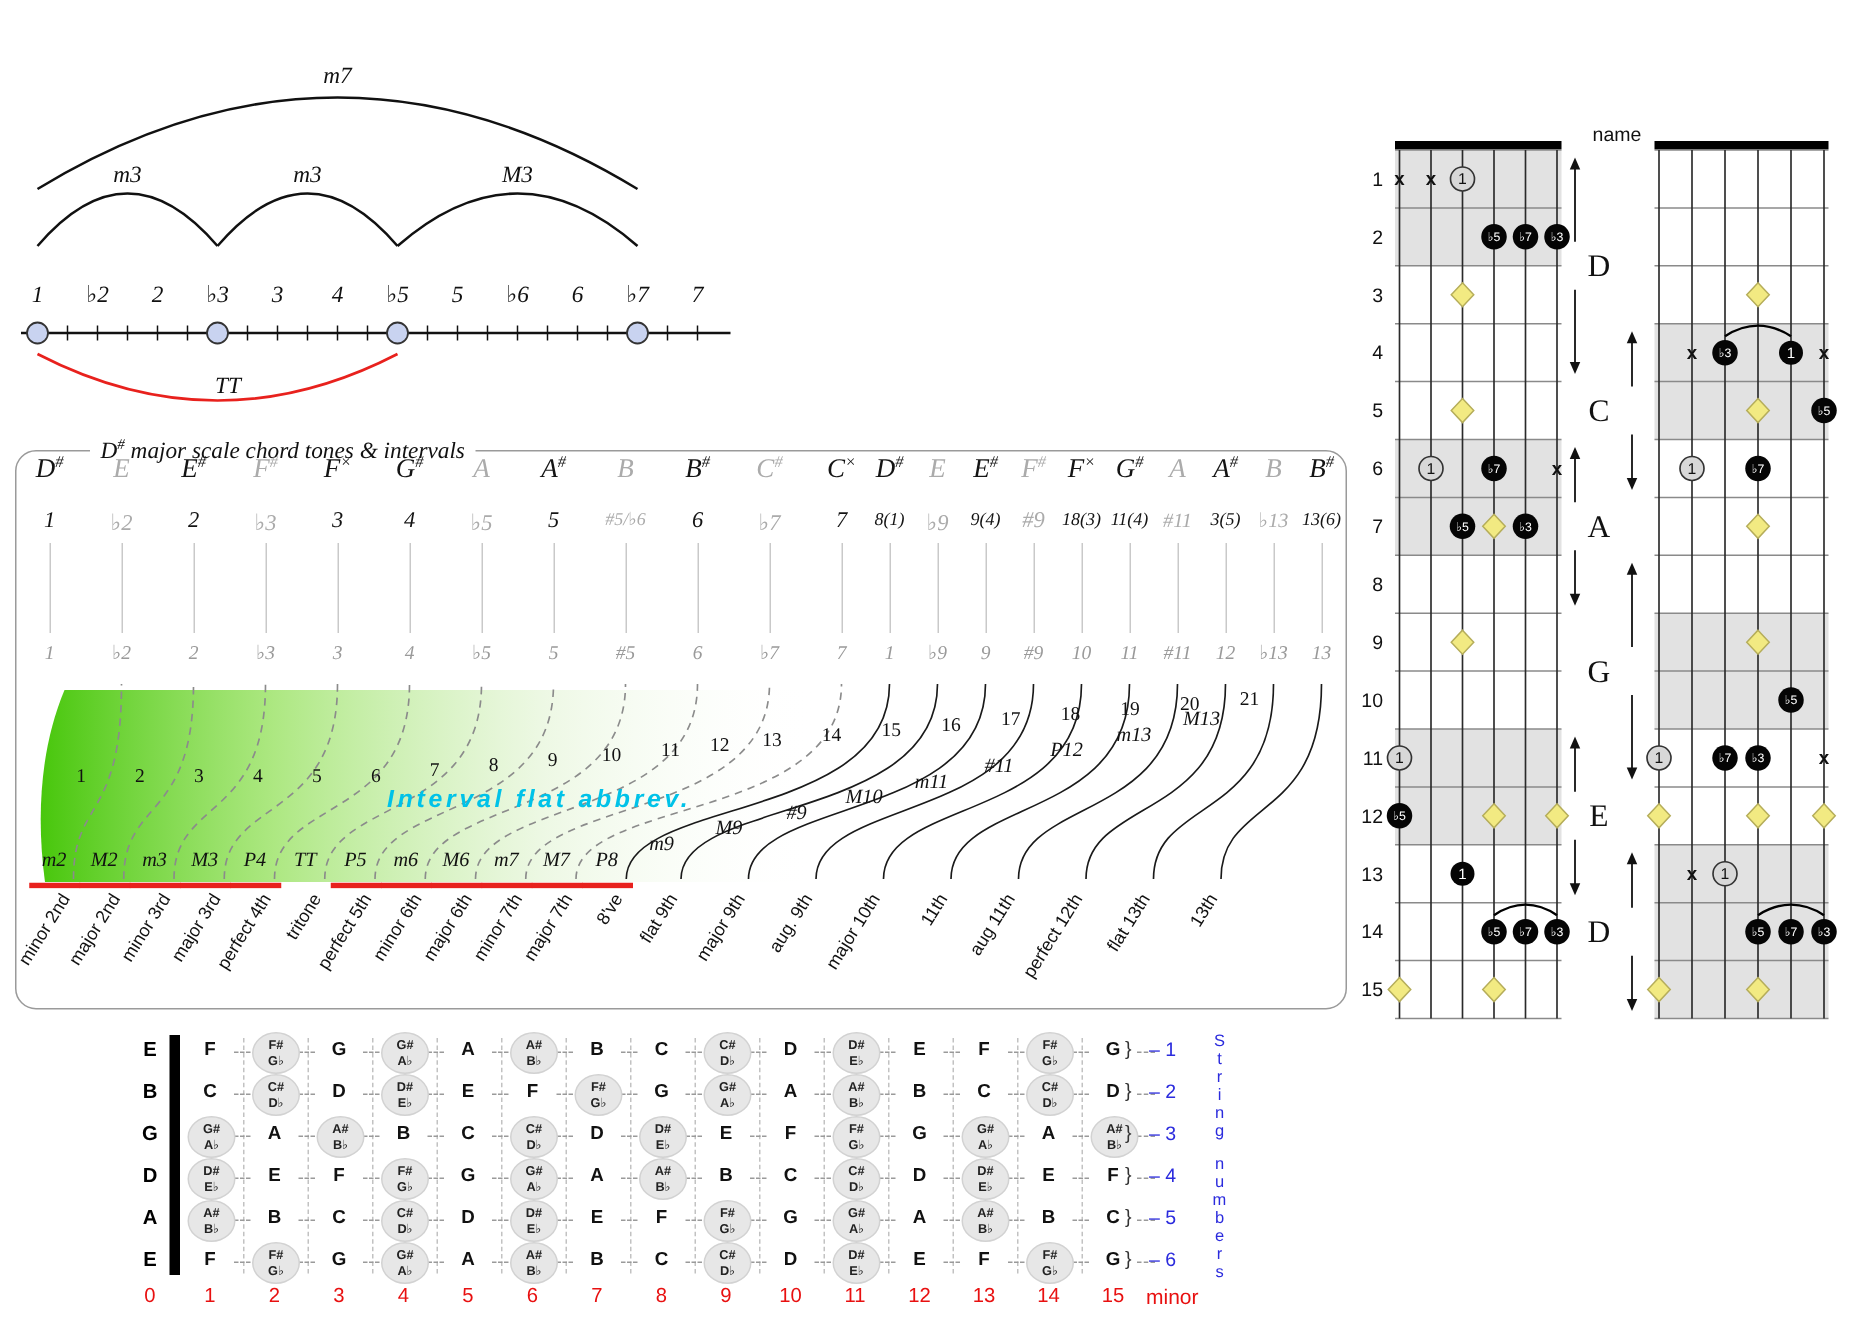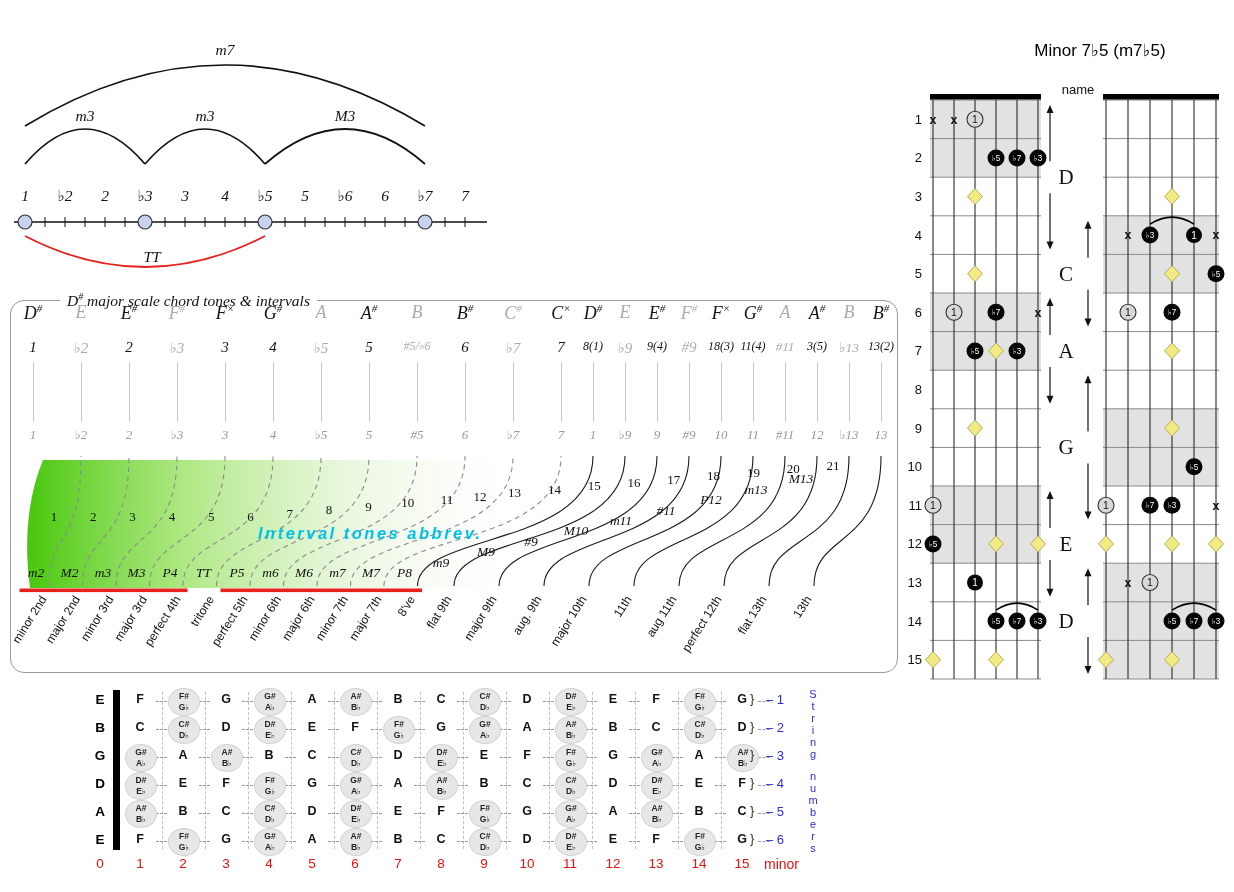--- a/index.html
+++ b/index.html
@@ -456,25 +456,25 @@
       <div style="position: absolute; left: 761px; top: 427px; width: 48px; text-align: center; font: italic 13px &quot;Liberation Serif&quot;, &quot;DejaVu Serif&quot;, &quot;DejaVu Sans&quot;, serif; color: rgb(154, 154, 154);">#11</div>
       <div style="position: absolute; left: 785px; top: 302px; width: 64px; text-align: center; font: italic 18px &quot;Liberation Serif&quot;, &quot;DejaVu Serif&quot;, &quot;DejaVu Sans&quot;, serif; color: rgb(20, 20, 20);"><span>A</span><sup style="font-size: 11px;">#</sup></div>
       <div style="position: absolute; left: 785px; top: 339px; width: 64px; text-align: center; font: italic 12px &quot;Liberation Serif&quot;, &quot;DejaVu Serif&quot;, &quot;DejaVu Sans&quot;, serif; color: rgb(20, 20, 20);">3(5)</div>
       <div style="position: absolute; left: 817px; top: 362px; width: 1px; height: 60px; background: rgb(201, 201, 201);"></div>
       <div style="position: absolute; left: 793px; top: 427px; width: 48px; text-align: center; font: italic 13px &quot;Liberation Serif&quot;, &quot;DejaVu Serif&quot;, &quot;DejaVu Sans&quot;, serif; color: rgb(154, 154, 154);">12</div>
       <div style="position: absolute; left: 817px; top: 302px; width: 64px; text-align: center; font: italic 18px &quot;Liberation Serif&quot;, &quot;DejaVu Serif&quot;, &quot;DejaVu Sans&quot;, serif; color: rgb(171, 171, 171);"><span>B</span></div>
       <div style="position: absolute; left: 817px; top: 339px; width: 64px; text-align: center; font: italic 13.5px &quot;Liberation Serif&quot;, &quot;DejaVu Serif&quot;, &quot;DejaVu Sans&quot;, serif; color: rgb(171, 171, 171);">♭13</div>
       <div style="position: absolute; left: 849px; top: 362px; width: 1px; height: 60px; background: rgb(201, 201, 201);"></div>
       <div style="position: absolute; left: 825px; top: 427px; width: 48px; text-align: center; font: italic 13px &quot;Liberation Serif&quot;, &quot;DejaVu Serif&quot;, &quot;DejaVu Sans&quot;, serif; color: rgb(154, 154, 154);">♭13</div>
       <div style="position: absolute; left: 849px; top: 302px; width: 64px; text-align: center; font: italic 18px &quot;Liberation Serif&quot;, &quot;DejaVu Serif&quot;, &quot;DejaVu Sans&quot;, serif; color: rgb(20, 20, 20);"><span>B</span><sup style="font-size: 11px;">#</sup></div>
-      <div style="position: absolute; left: 849px; top: 339px; width: 64px; text-align: center; font: italic 12px &quot;Liberation Serif&quot;, &quot;DejaVu Serif&quot;, &quot;DejaVu Sans&quot;, serif; color: rgb(20, 20, 20);">13(2)</div>
+      <div style="position: absolute; left: 849px; top: 339px; width: 64px; text-align: center; font: italic 12px &quot;Liberation Serif&quot;, &quot;DejaVu Serif&quot;, &quot;DejaVu Sans&quot;, serif; color: rgb(20, 20, 20);">13(6)</div>
       <div style="position: absolute; left: 881px; top: 362px; width: 1px; height: 60px; background: rgb(201, 201, 201);"></div>
       <div style="position: absolute; left: 857px; top: 427px; width: 48px; text-align: center; font: italic 13px &quot;Liberation Serif&quot;, &quot;DejaVu Serif&quot;, &quot;DejaVu Sans&quot;, serif; color: rgb(154, 154, 154);">13</div>
     </div>
-  <div class="fan-caption" style="color: rgb(0, 194, 232);">Interval tones abbrev.</div>
+  <div class="fan-caption" style="color: rgb(0, 194, 232);">Interval flat abbrev.</div>
   <div id="fret-layer">
       <div style="position: absolute; left: 113px; top: 690px; width: 7px; height: 160px; background: rgb(0, 0, 0);"></div>
       <div style="position: absolute; left: 161.5px; top: 692px; width: 0px; height: 157px; border-left: 1px dashed rgb(194, 194, 194);"></div>
       <div style="position: absolute; left: 204.5px; top: 692px; width: 0px; height: 157px; border-left: 1px dashed rgb(194, 194, 194);"></div>
       <div style="position: absolute; left: 247.5px; top: 692px; width: 0px; height: 157px; border-left: 1px dashed rgb(194, 194, 194);"></div>
       <div style="position: absolute; left: 290.5px; top: 692px; width: 0px; height: 157px; border-left: 1px dashed rgb(194, 194, 194);"></div>
       <div style="position: absolute; left: 333.5px; top: 692px; width: 0px; height: 157px; border-left: 1px dashed rgb(194, 194, 194);"></div>
       <div style="position: absolute; left: 376.5px; top: 692px; width: 0px; height: 157px; border-left: 1px dashed rgb(194, 194, 194);"></div>
       <div style="position: absolute; left: 419.5px; top: 692px; width: 0px; height: 157px; border-left: 1px dashed rgb(194, 194, 194);"></div>
       <div style="position: absolute; left: 462.5px; top: 692px; width: 0px; height: 157px; border-left: 1px dashed rgb(194, 194, 194);"></div>
@@ -817,15 +817,14 @@
       <div style="position: absolute; left: 806px; top: 748px; width: 14px; text-align: center; font: 11px &quot;Liberation Sans&quot;, &quot;DejaVu Sans&quot;, sans-serif; color: rgb(43, 43, 221);">g</div>
       <div style="position: absolute; left: 806px; top: 770px; width: 14px; text-align: center; font: 11px &quot;Liberation Sans&quot;, &quot;DejaVu Sans&quot;, sans-serif; color: rgb(43, 43, 221);">n</div>
       <div style="position: absolute; left: 806px; top: 782px; width: 14px; text-align: center; font: 11px &quot;Liberation Sans&quot;, &quot;DejaVu Sans&quot;, sans-serif; color: rgb(43, 43, 221);">u</div>
       <div style="position: absolute; left: 806px; top: 794px; width: 14px; text-align: center; font: 11px &quot;Liberation Sans&quot;, &quot;DejaVu Sans&quot;, sans-serif; color: rgb(43, 43, 221);">m</div>
       <div style="position: absolute; left: 806px; top: 806px; width: 14px; text-align: center; font: 11px &quot;Liberation Sans&quot;, &quot;DejaVu Sans&quot;, sans-serif; color: rgb(43, 43, 221);">b</div>
       <div style="position: absolute; left: 806px; top: 818px; width: 14px; text-align: center; font: 11px &quot;Liberation Sans&quot;, &quot;DejaVu Sans&quot;, sans-serif; color: rgb(43, 43, 221);">e</div>
       <div style="position: absolute; left: 806px; top: 830px; width: 14px; text-align: center; font: 11px &quot;Liberation Sans&quot;, &quot;DejaVu Sans&quot;, sans-serif; color: rgb(43, 43, 221);">r</div>
       <div style="position: absolute; left: 806px; top: 842px; width: 14px; text-align: center; font: 11px &quot;Liberation Sans&quot;, &quot;DejaVu Sans&quot;, sans-serif; color: rgb(43, 43, 221);">s</div>
     </div>
   <div class="frets-label" style="color: rgb(232, 16, 16);">minor</div>
-  <div class="chart-title">Minor 7♭5 (m7♭5)</div>
   <div class="chart-form-label">name</div>
 </div>
 
 </body></html>

